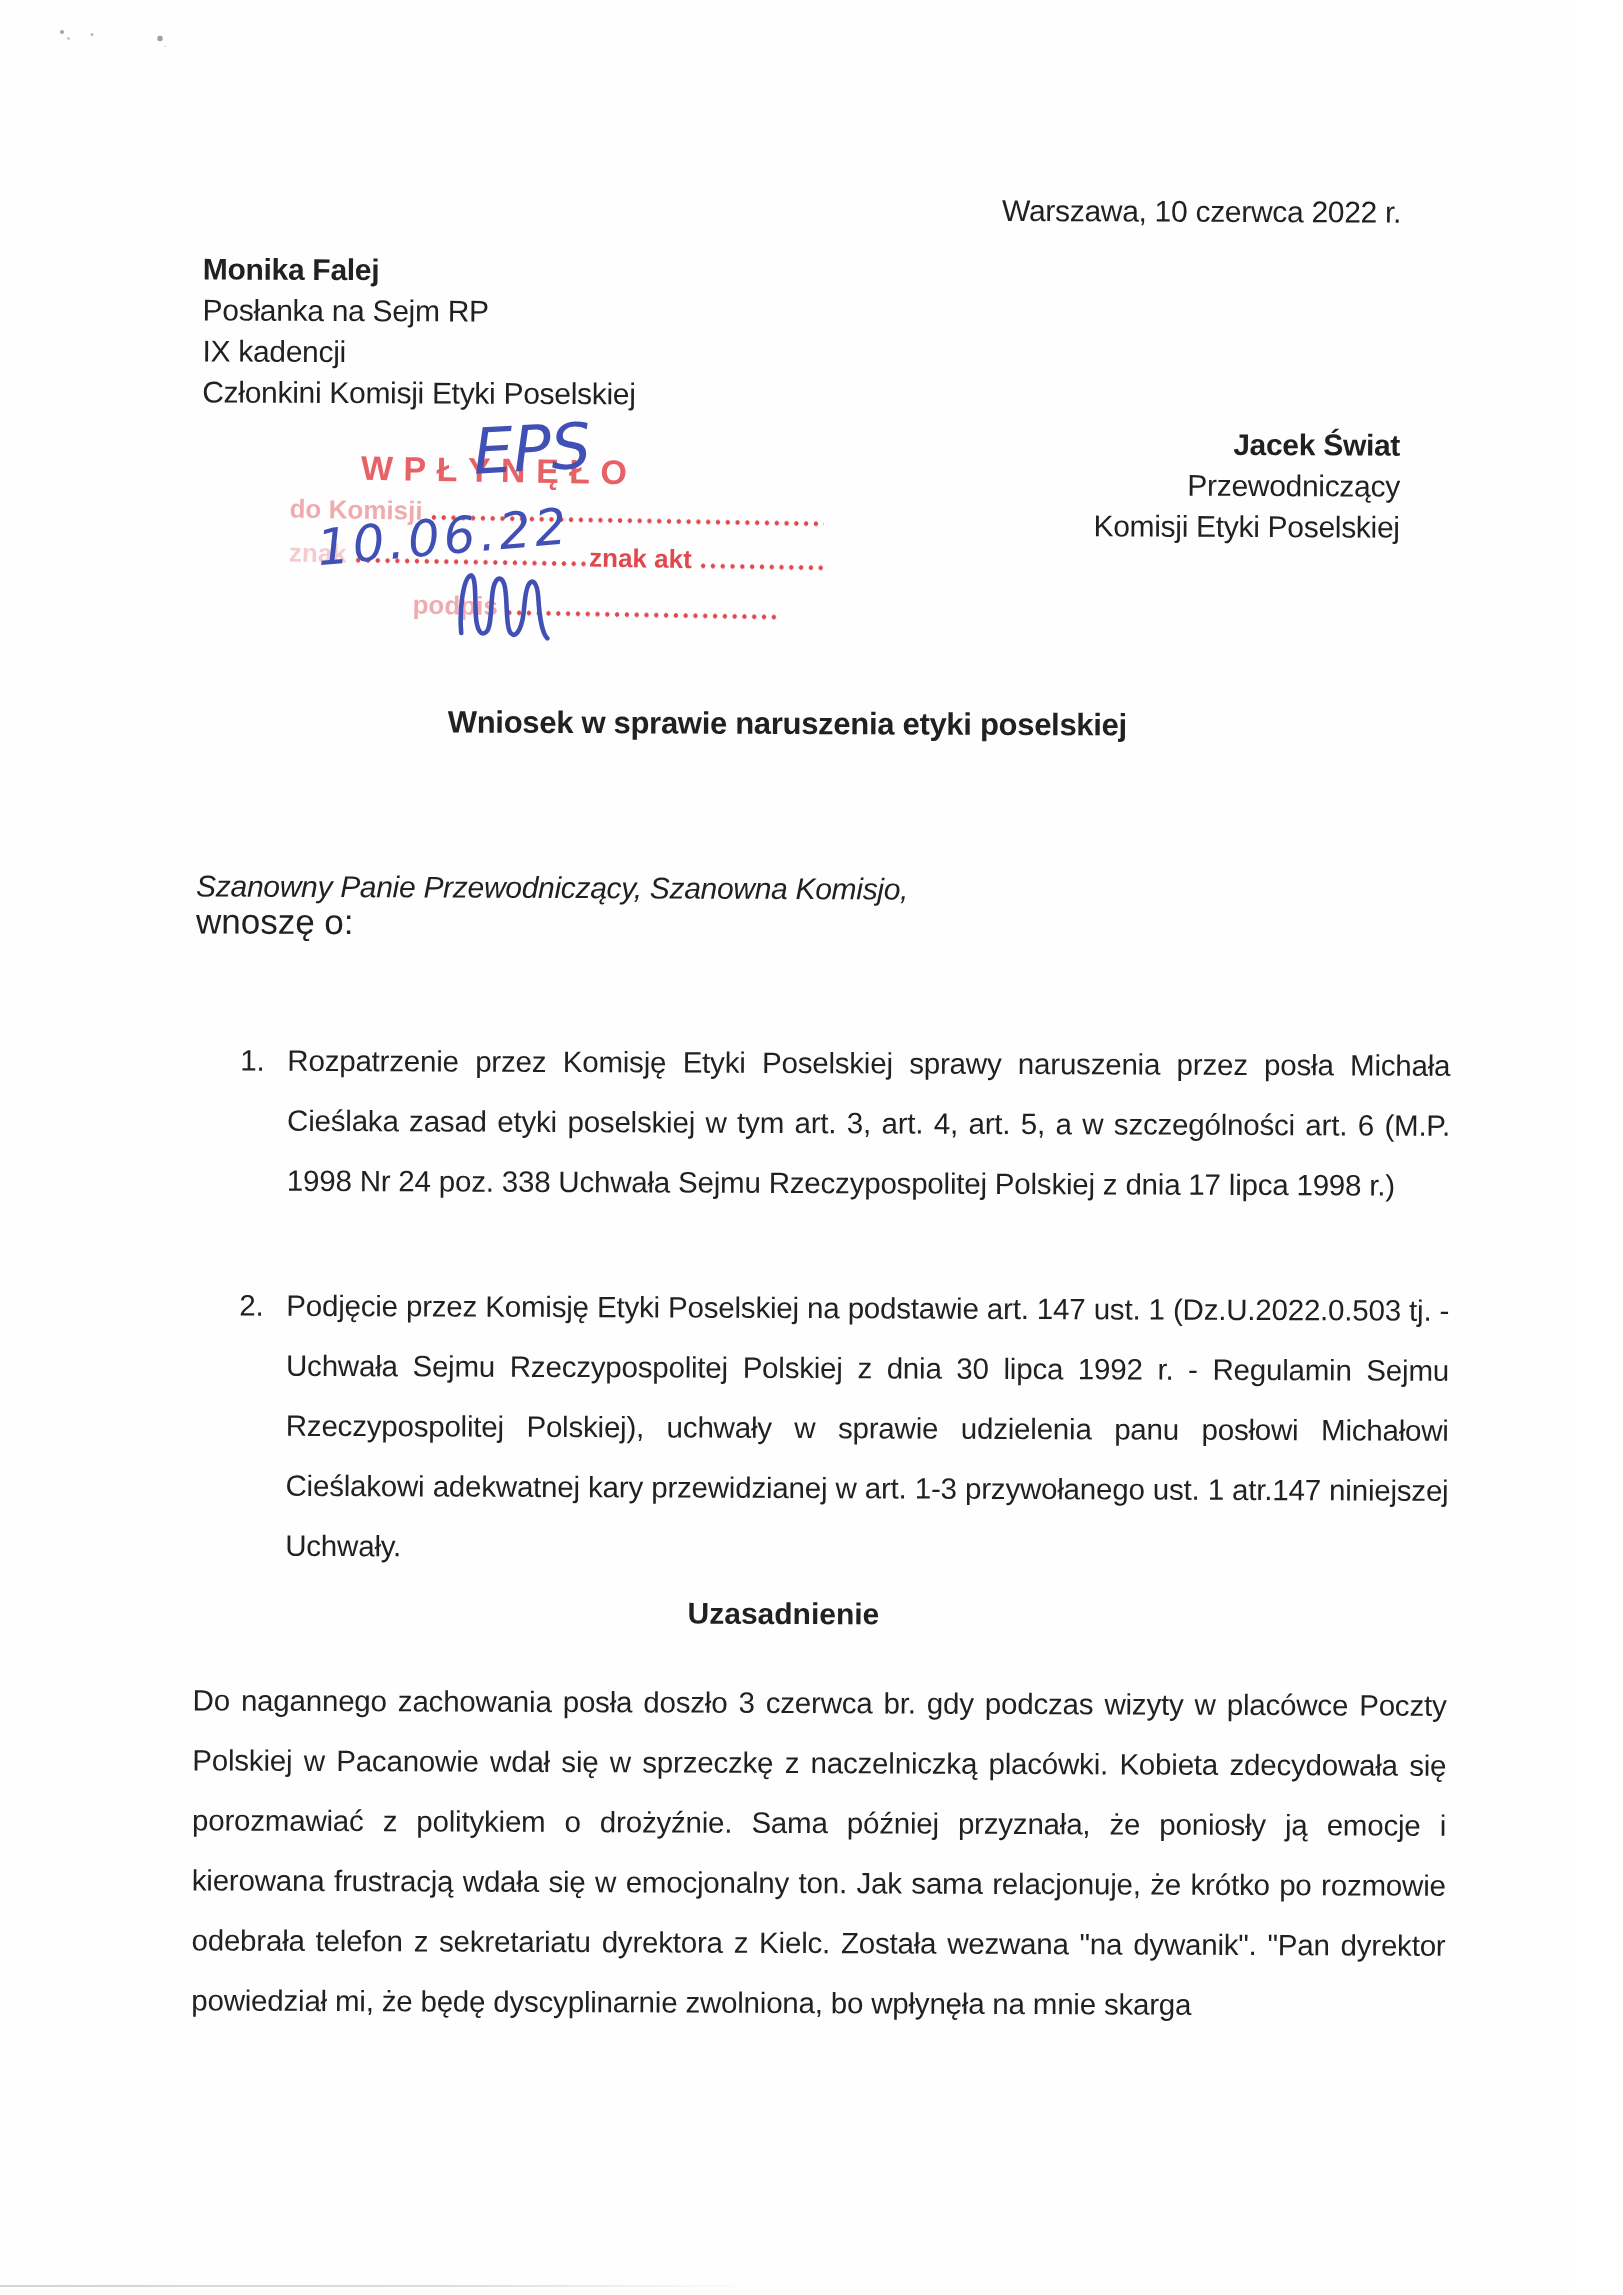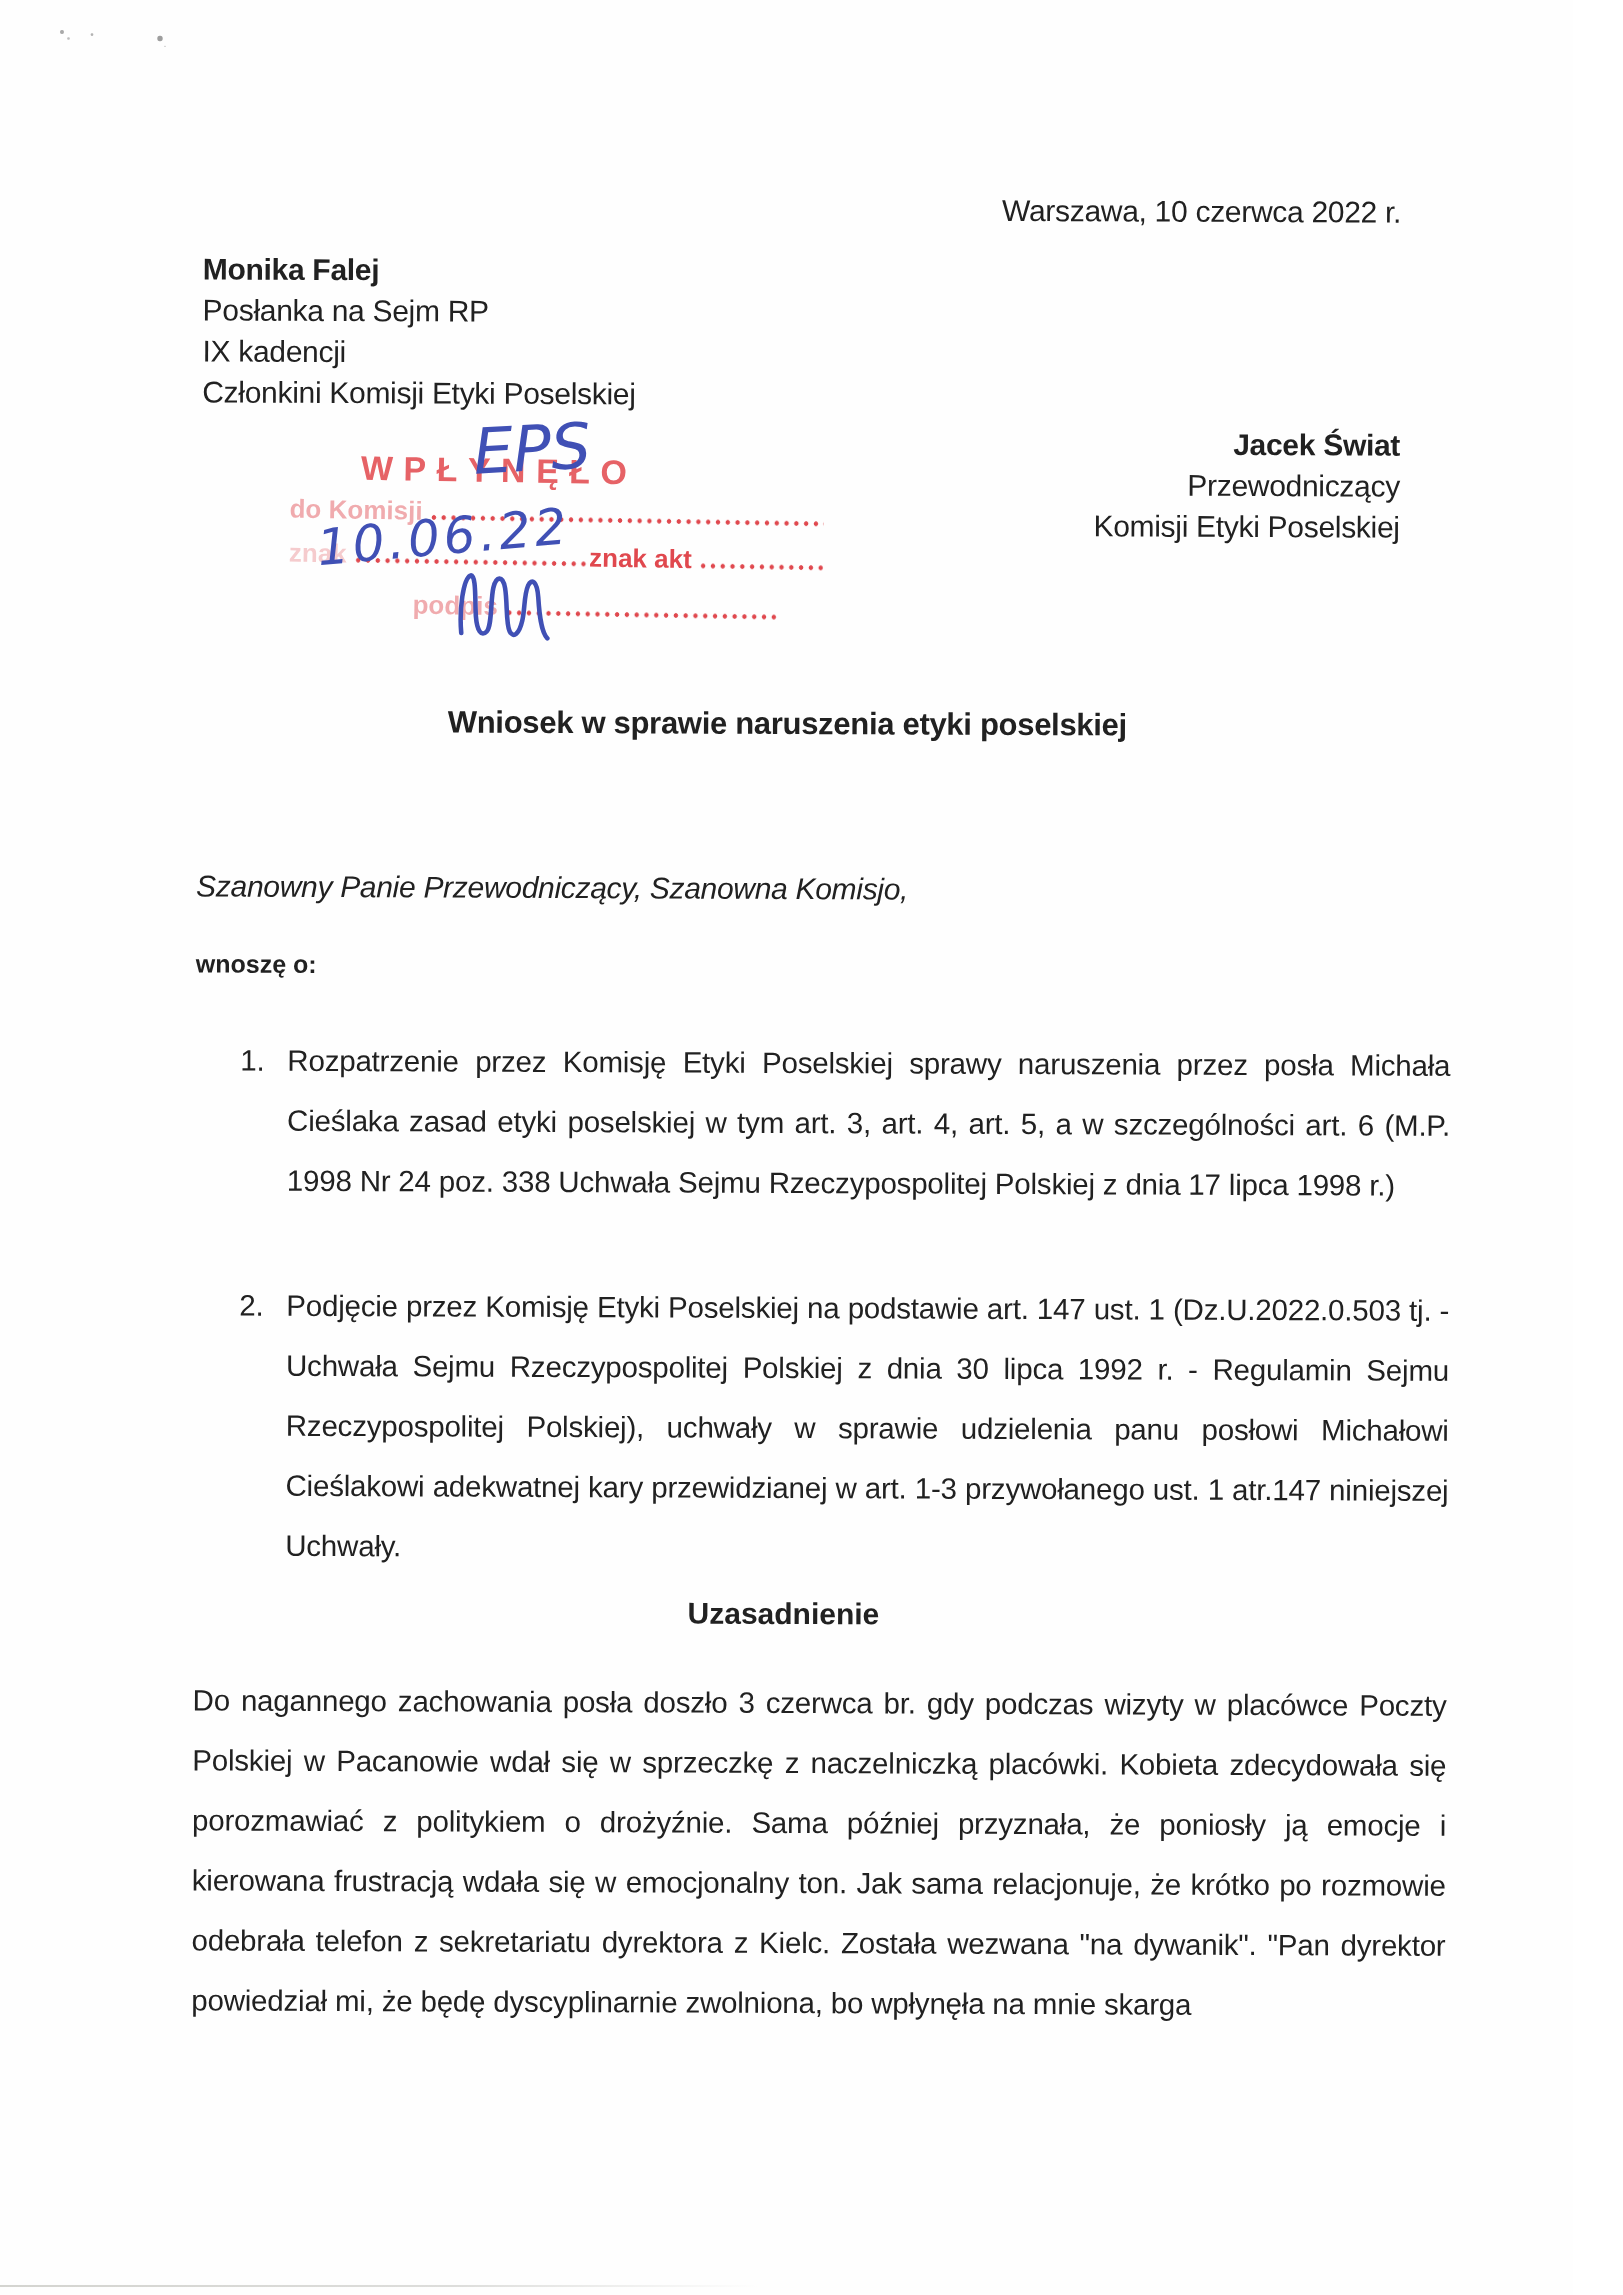--- a/index.html
+++ b/index.html
@@ -45,21 +45,21 @@
   .ink{color:#4050b5;font-family:"DejaVu Sans", sans-serif;font-style:italic;}
   .hand-eps{position:absolute;top:-25px;left:189px;font-size:63px;line-height:1;
             transform:rotate(-4deg);font-weight:normal;}
   .hand-date{position:absolute;top:71px;left:34px;font-size:50px;line-height:1;
              transform:rotate(-6deg);letter-spacing:3.9px;font-weight:normal;}
   .hand-sign{position:absolute;top:126px;left:171px;}
 
   
   .title{top:706px;left:0;width:100%;text-align:center;font-size:31px;font-weight:bold;letter-spacing:-0.3px;}
   .salutation{top:872px;left:196px;font-size:30px;font-style:italic;letter-spacing:-0.3px;}
-  .intro{top:952px;left:196px;font-size:25px;font-weight:bold;}
+  .intro{top:904px;left:196px;font-size:35px;}
   .request-list{top:1033px;left:241px;width:1210px;}
   .list-item{display:flex;font-size:29.5px;line-height:60px;letter-spacing:-0.2px;}
   .list-item + .list-item{margin-top:65px;}
   .item-num{flex:0 0 47px;}
   .item-text{flex:1;text-align:justify;}
   .section-heading{top:1597px;left:0;width:100%;text-align:center;font-size:30px;font-weight:bold;}
   .body-par{top:1673px;left:196px;width:1254px;font-size:29.5px;line-height:60px;
             text-align:justify;letter-spacing:-0.2px;}
 </style>
 </head>

